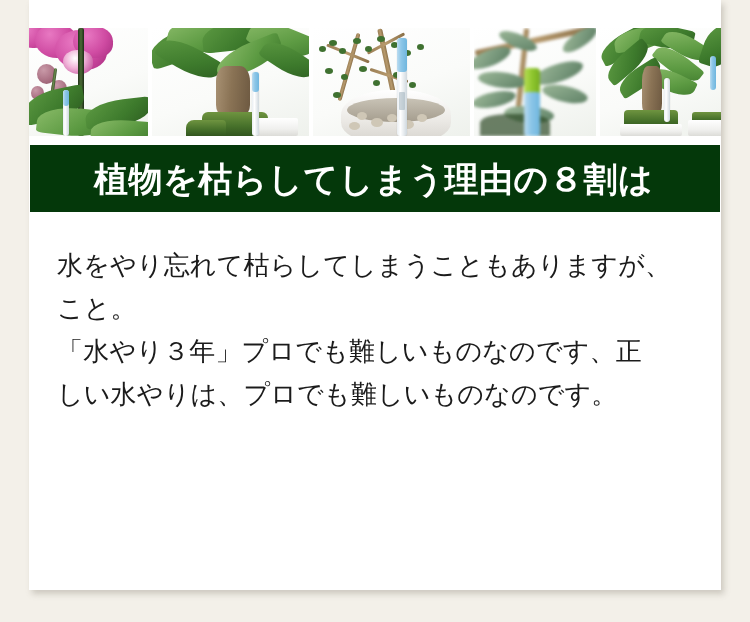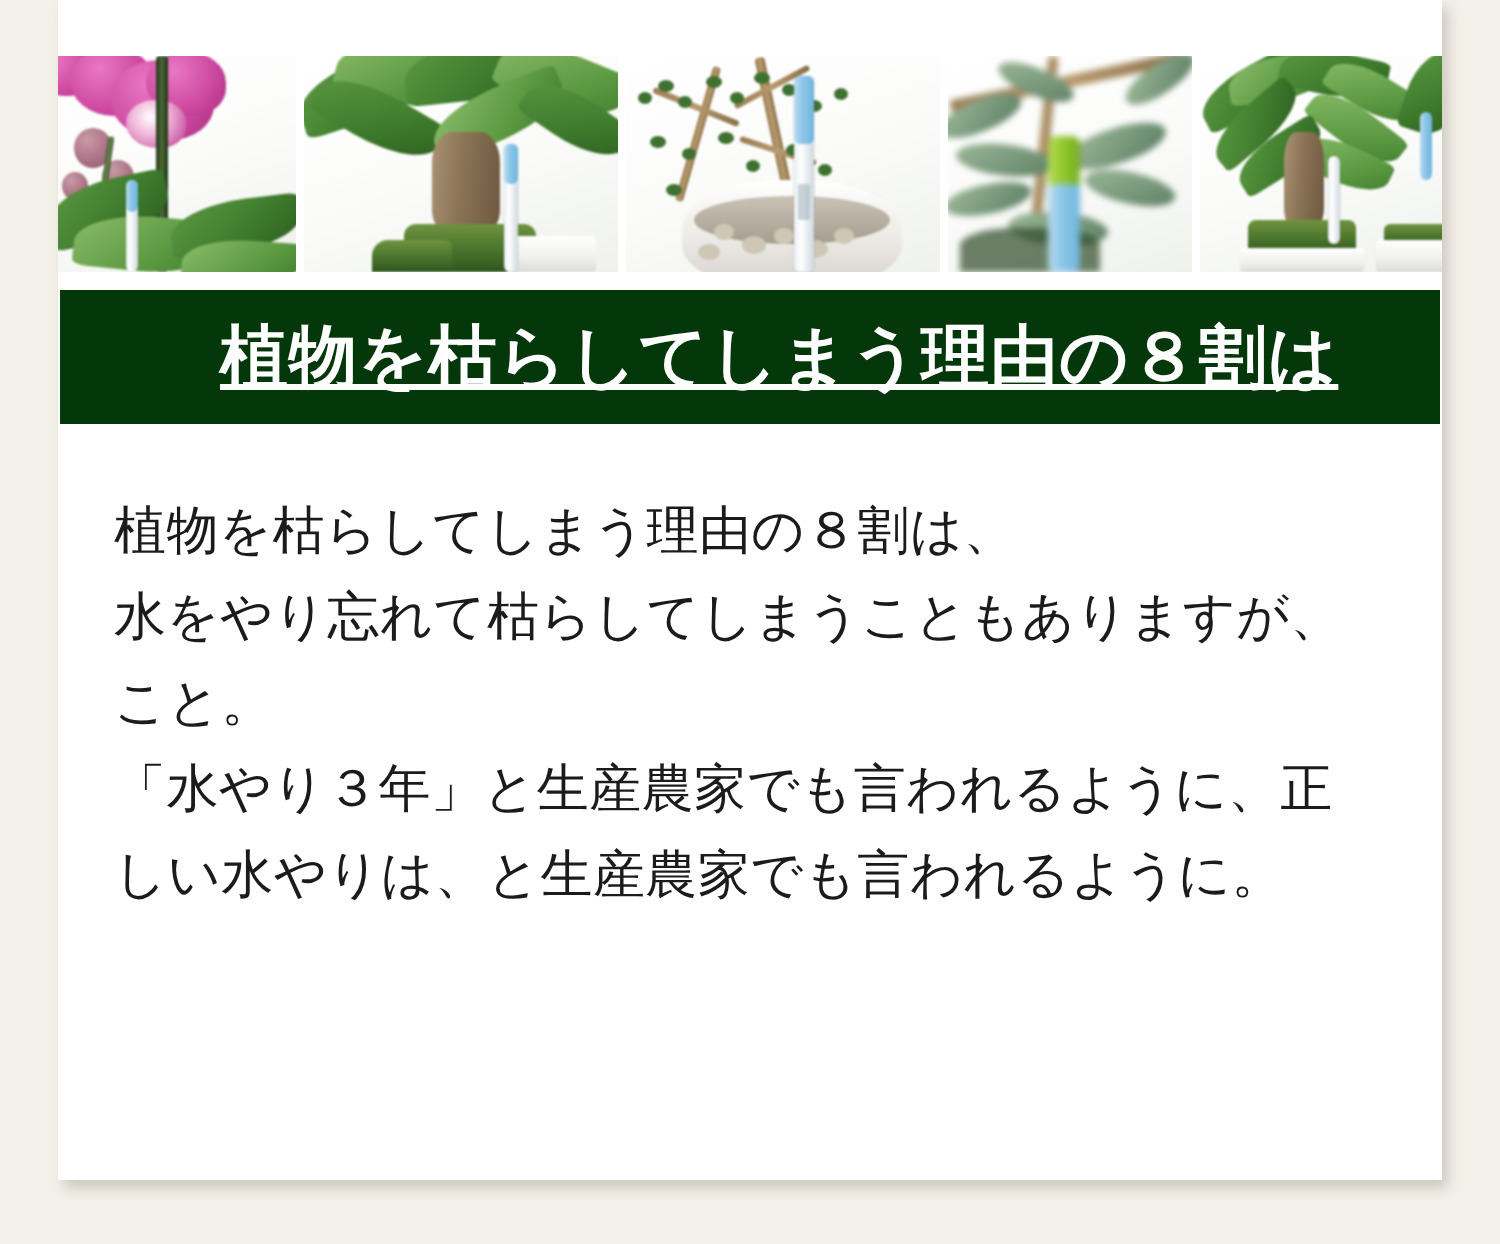--- a/index.html
+++ b/index.html
@@ -155,24 +155,23 @@
     height: 67px;
     background: #04380a;
     display: flex;
     align-items: center;
   }
   .banner-title {
     color: #ffffff;
     font-size: 34px;
     font-weight: bold;
     letter-spacing: 0.5px;
-    margin-left: 80px;
+    margin-left: 64px;
     white-space: nowrap;
     line-height: 1;
-    text-decoration: underline;
   }
 
   
   .body-copy {
     position: absolute;
     left: 28px;
     top: 244px;
     width: 640px;
   }
   .body-line {
@@ -314,21 +313,20 @@
         </div>
       </div>
 
     </div>
 
     <div class="banner">
       <div class="banner-title">植物を枯らしてしまう理由の８割は</div>
     </div>
 
     <div class="body-copy">
-      <div class="body-line">植物を枯らしてしまう理由の８割は、</div>
       <div class="body-line">水をやり忘れて枯らしてしまうこともありますが、</div>
       <div class="body-line">こと。</div>
-      <div class="body-line">「水やり３年」と生産農家でも言われるように、正</div>
-      <div class="body-line">しい水やりは、と生産農家でも言われるように。</div>
+      <div class="body-line">「水やり３年」プロでも難しいものなのです、正</div>
+      <div class="body-line">しい水やりは、プロでも難しいものなのです。</div>
     </div>
 
   </div>
 </div>
 
 </body></html>

